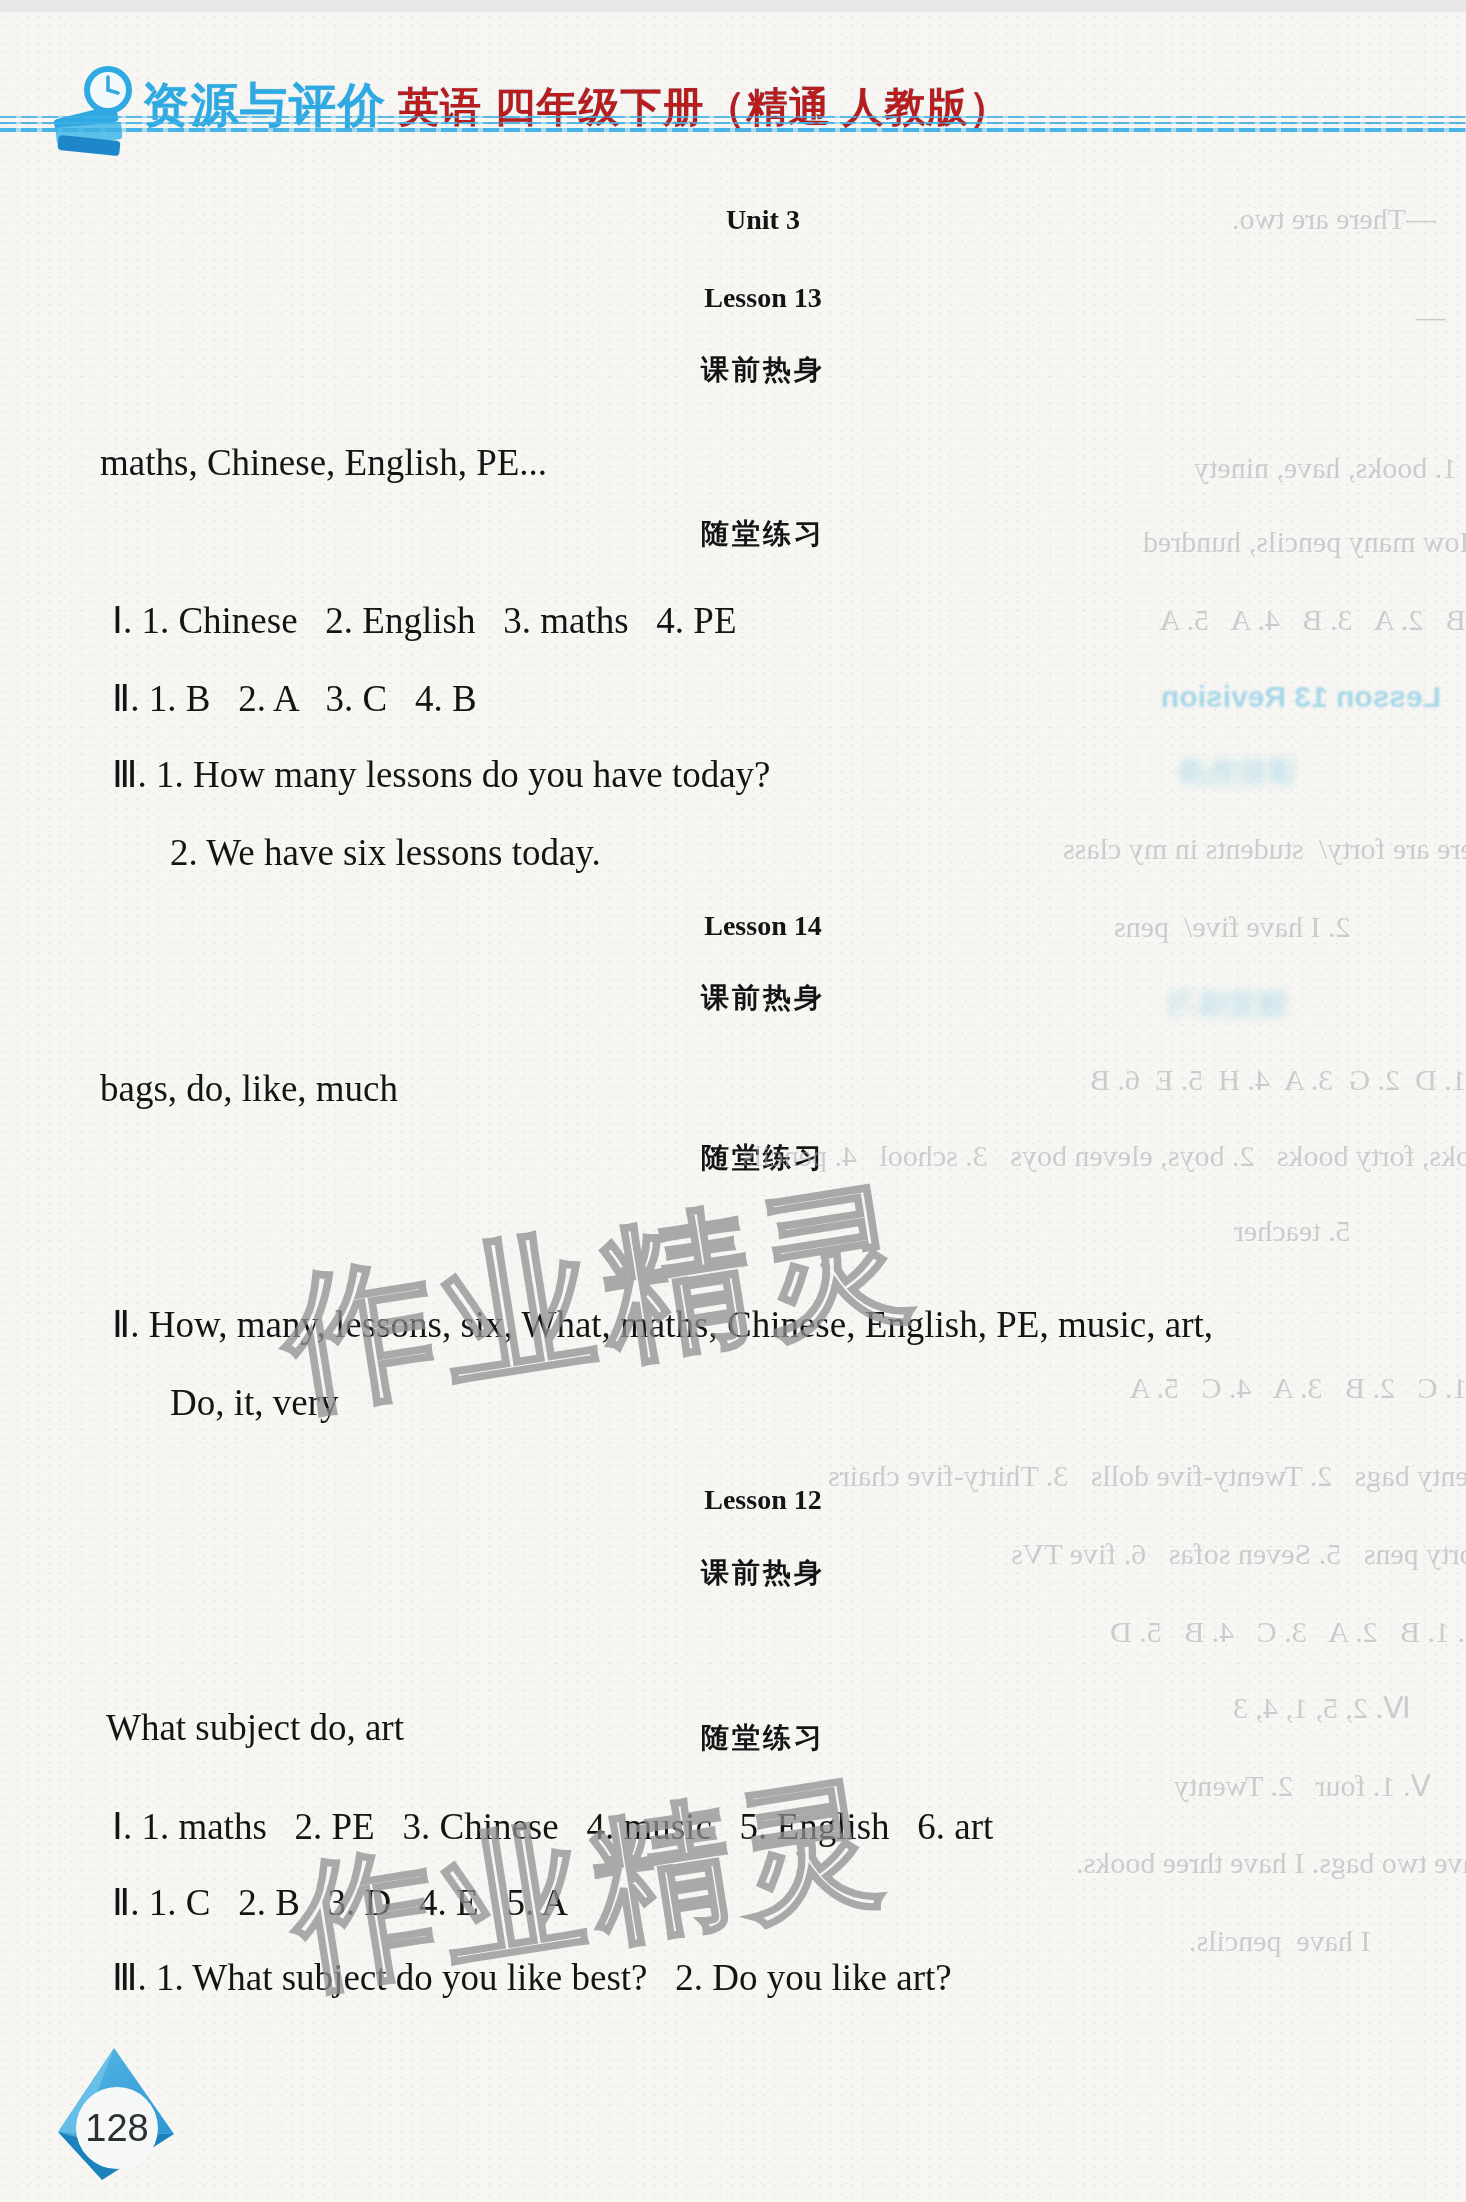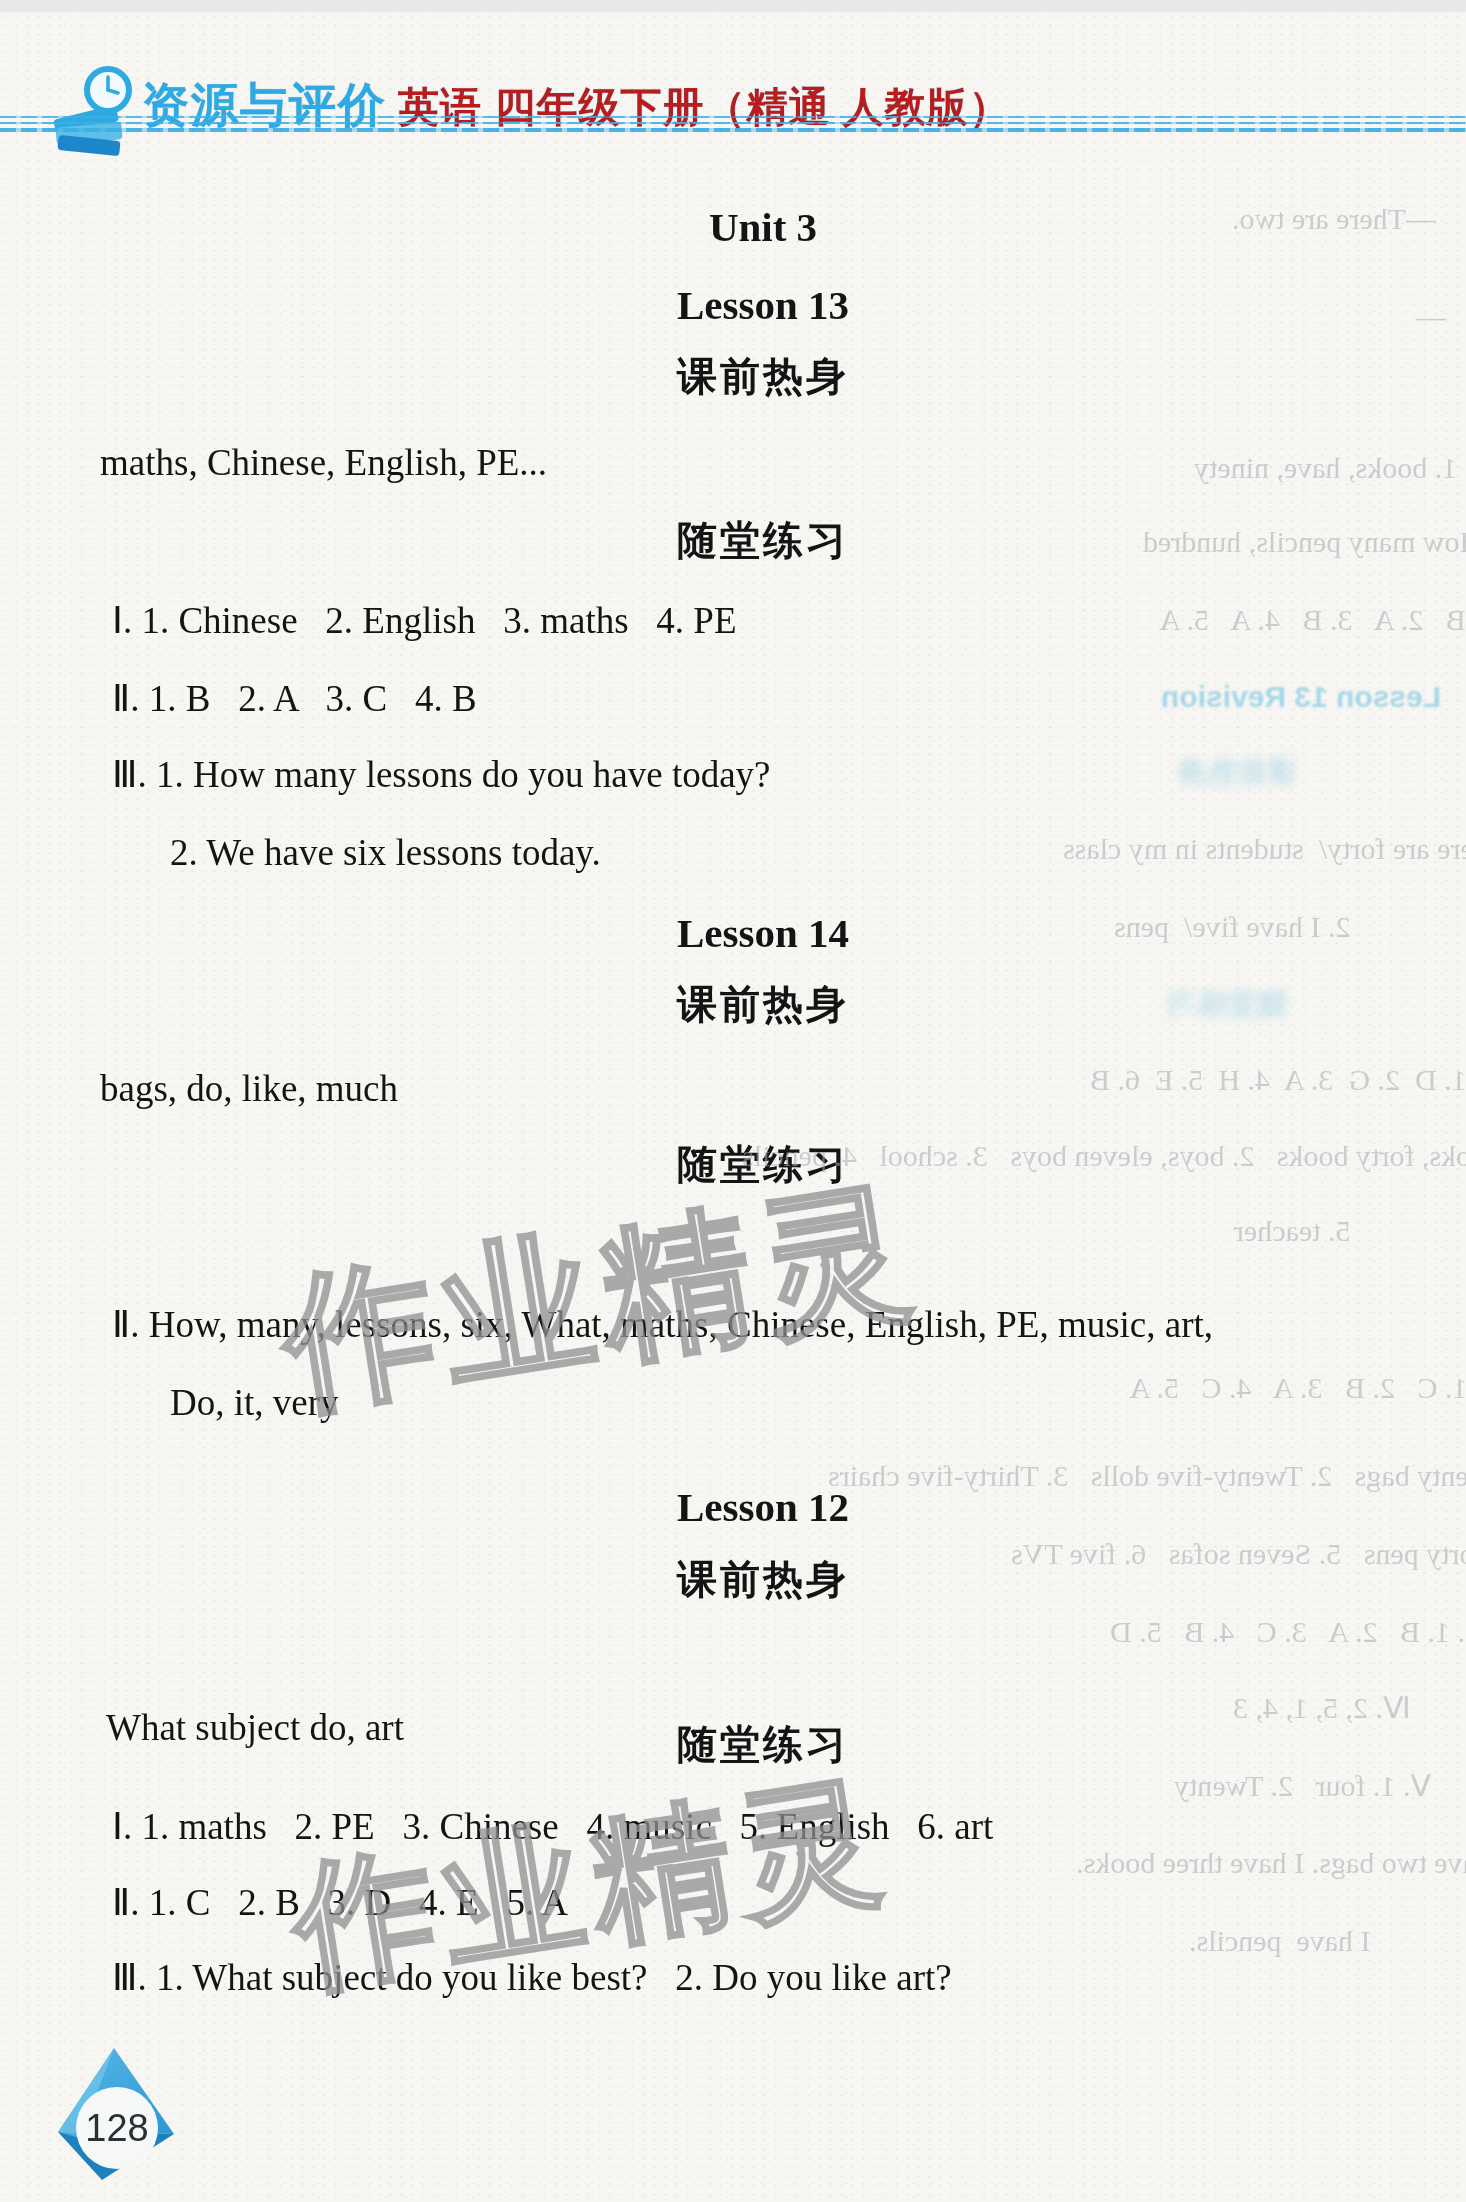--- a/index.html
+++ b/index.html
@@ -47,22 +47,22 @@
   .rule.r2{top:110px;height:2px;opacity:.9;}
   .rule.r3{top:116px;height:4px;opacity:.95;}
 
   
   .ln{
     position:absolute;
     font-family:"Liberation Serif",serif;
     font-size:37px;color:#141414;
     white-space:pre;line-height:1.15;
   }
-  .c{left:64px;right:4px;text-align:center;font-weight:700;font-size:41px;}
-  .cjk{font-size:40px;letter-spacing:3px;}
+  .c{left:64px;right:4px;text-align:center;font-weight:700;font-size:28px;}
+  .cjk{font-size:28px;letter-spacing:3px;}
   .x0{left:100px;} .x1{left:112px;} .x2{left:170px;} .x3{left:106px;}
 
   
   .wm{
     position:absolute;
     font-family:"Liberation Sans","DejaVu Sans",sans-serif;
     font-weight:700;
     color:transparent;
     -webkit-text-stroke:3px #8f9093;
     letter-spacing:10px;

